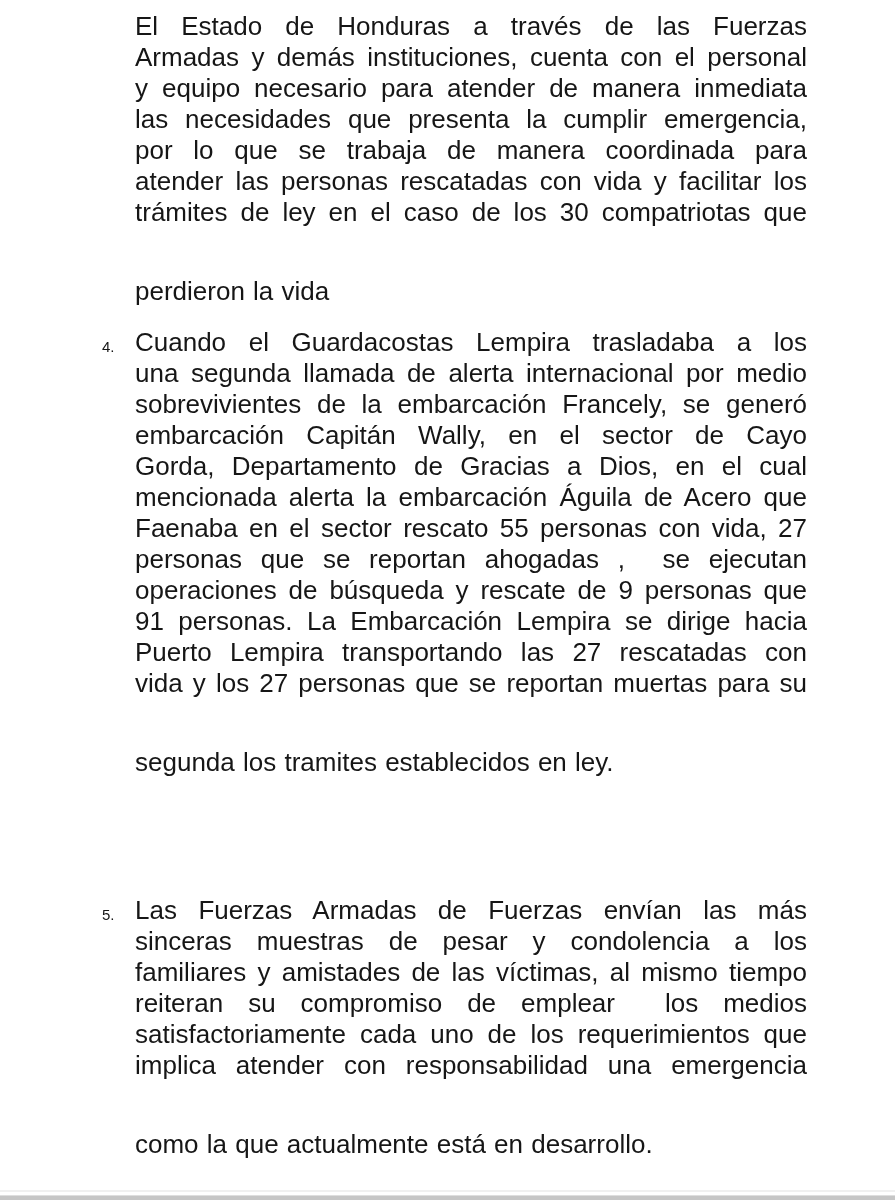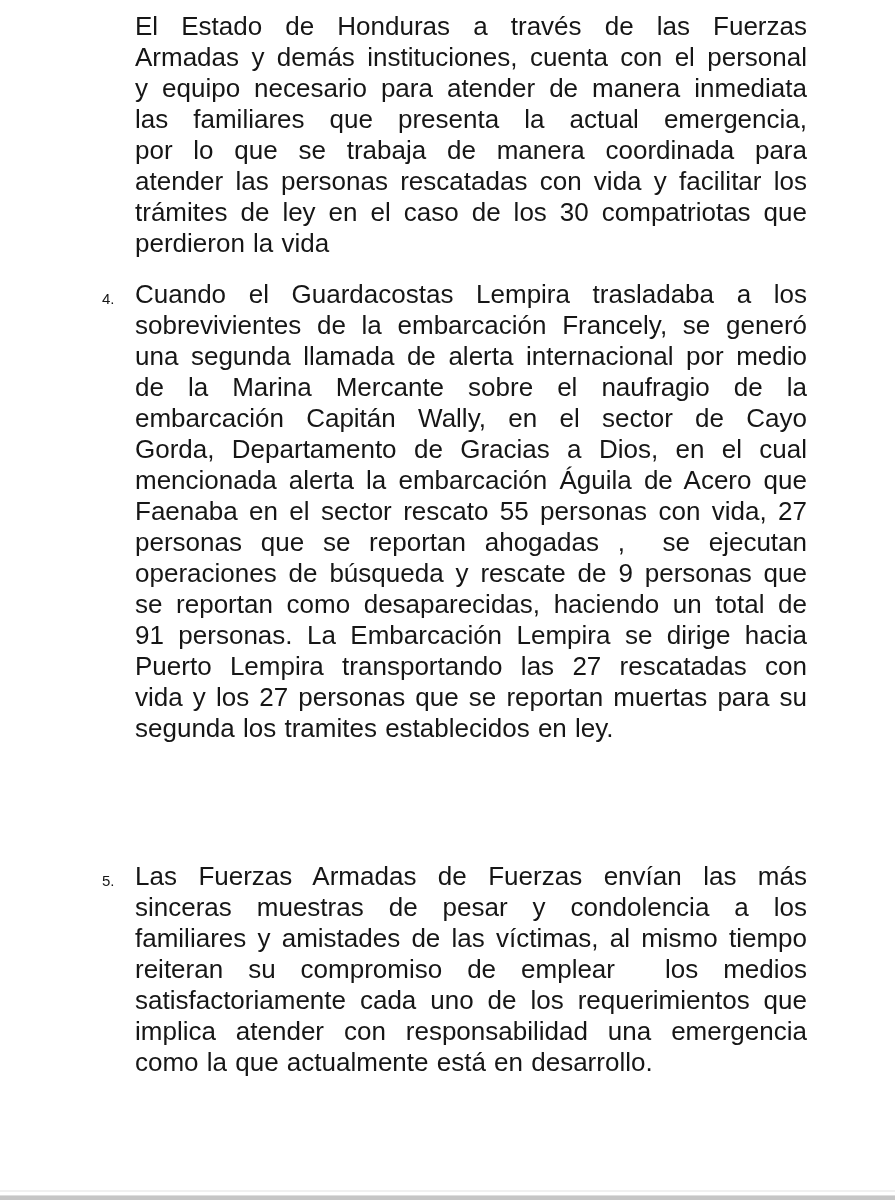--- a/index.html
+++ b/index.html
@@ -42,20 +42,21 @@
     line-height: 31px;
     color: #161616;
     text-align: justify;
     text-align-last: justify;
     -moz-text-align-last: justify;
     white-space: pre-wrap;
     word-spacing: 1px;
   }
   .line.last {
     text-align-last: left;
+    margin-top: 48px;
     -moz-text-align-last: left;
   }
   .page-edge-line {
     position: absolute;
     left: 0;
     width: 895px;
     top: 1190px;
     height: 2px;
     background: #f0f0f0;
   }
@@ -71,39 +72,37 @@
 </style>
 </head>
 <body>
 
 <div class="doc">
   <div class="doc-body">
       <div class="para">
         <div class="line">El Estado de Honduras a través de las Fuerzas</div>
         <div class="line">Armadas y demás instituciones, cuenta con el personal</div>
         <div class="line">y equipo necesario para atender de manera inmediata</div>
-        <div class="line">las familiares que presenta la actual emergencia,</div>
+        <div class="line">las necesidades que presenta la cumplir emergencia,</div>
         <div class="line">por lo que se trabaja de manera coordinada para</div>
         <div class="line">atender las personas rescatadas con vida y facilitar los</div>
         <div class="line">trámites de ley en el caso de los 30 compatriotas que</div>
         <div class="line last">perdieron la vida</div>
       </div>
       <div class="para">
         <span class="num">4.</span>
         <div class="line">Cuando el Guardacostas Lempira trasladaba a los</div>
+        <div class="line">una segunda llamada de alerta internacional por medio</div>
         <div class="line">sobrevivientes de la embarcación Francely, se generó</div>
-        <div class="line">una segunda llamada de alerta internacional por medio</div>
-        <div class="line">de la Marina Mercante sobre el naufragio de la</div>
         <div class="line">embarcación Capitán Wally, en el sector de Cayo</div>
         <div class="line">Gorda, Departamento de Gracias a Dios, en el cual</div>
         <div class="line">mencionada alerta la embarcación Águila de Acero que</div>
         <div class="line">Faenaba en el sector rescato 55 personas con vida, 27</div>
         <div class="line">personas que se reportan ahogadas ,  se ejecutan</div>
         <div class="line">operaciones de búsqueda y rescate de 9 personas que</div>
-        <div class="line">se reportan como desaparecidas, haciendo un total de</div>
         <div class="line">91 personas. La Embarcación Lempira se dirige hacia</div>
         <div class="line">Puerto Lempira transportando las 27 rescatadas con</div>
         <div class="line">vida y los 27 personas que se reportan muertas para su</div>
         <div class="line last">segunda los tramites establecidos en ley.</div>
       </div>
       <div class="para">
         <span class="num">5.</span>
         <div class="line">Las Fuerzas Armadas de Fuerzas envían las más</div>
         <div class="line">sinceras muestras de pesar y condolencia a los</div>
         <div class="line">familiares y amistades de las víctimas, al mismo tiempo</div>

